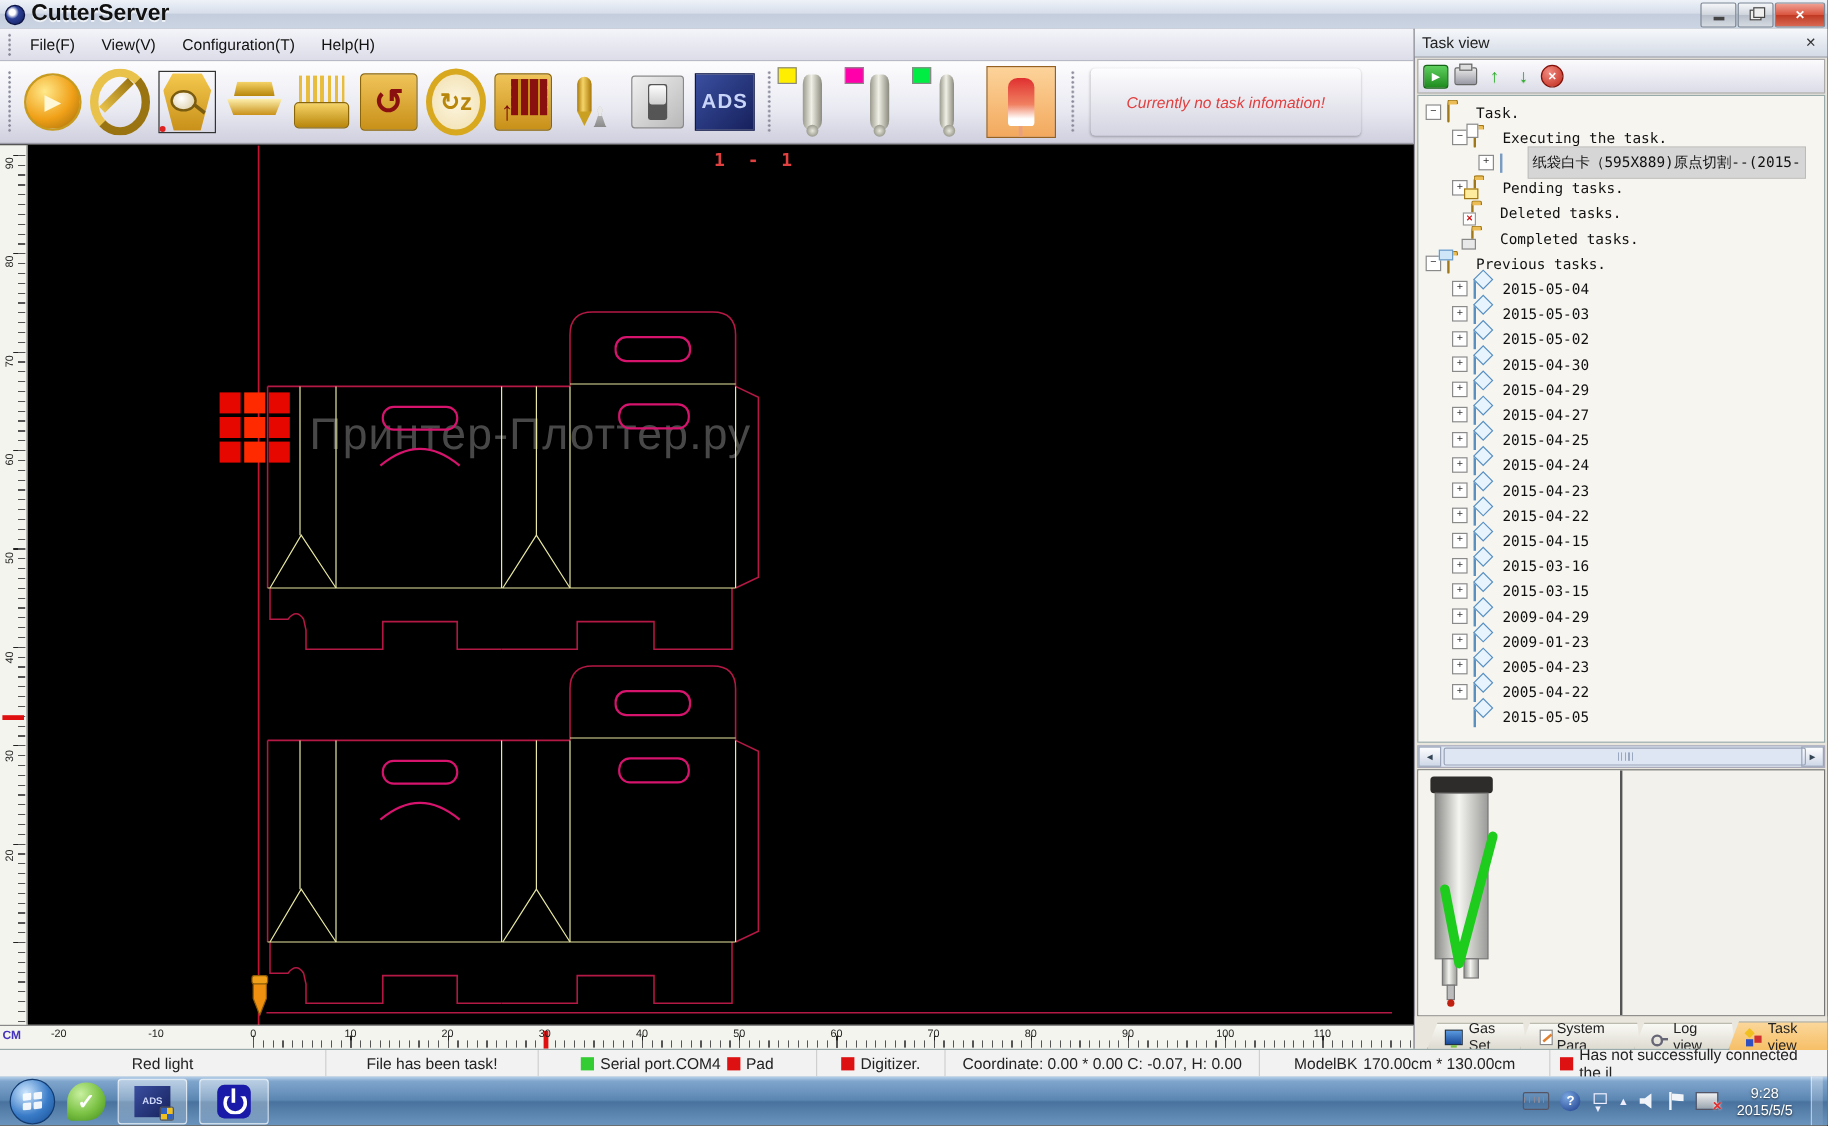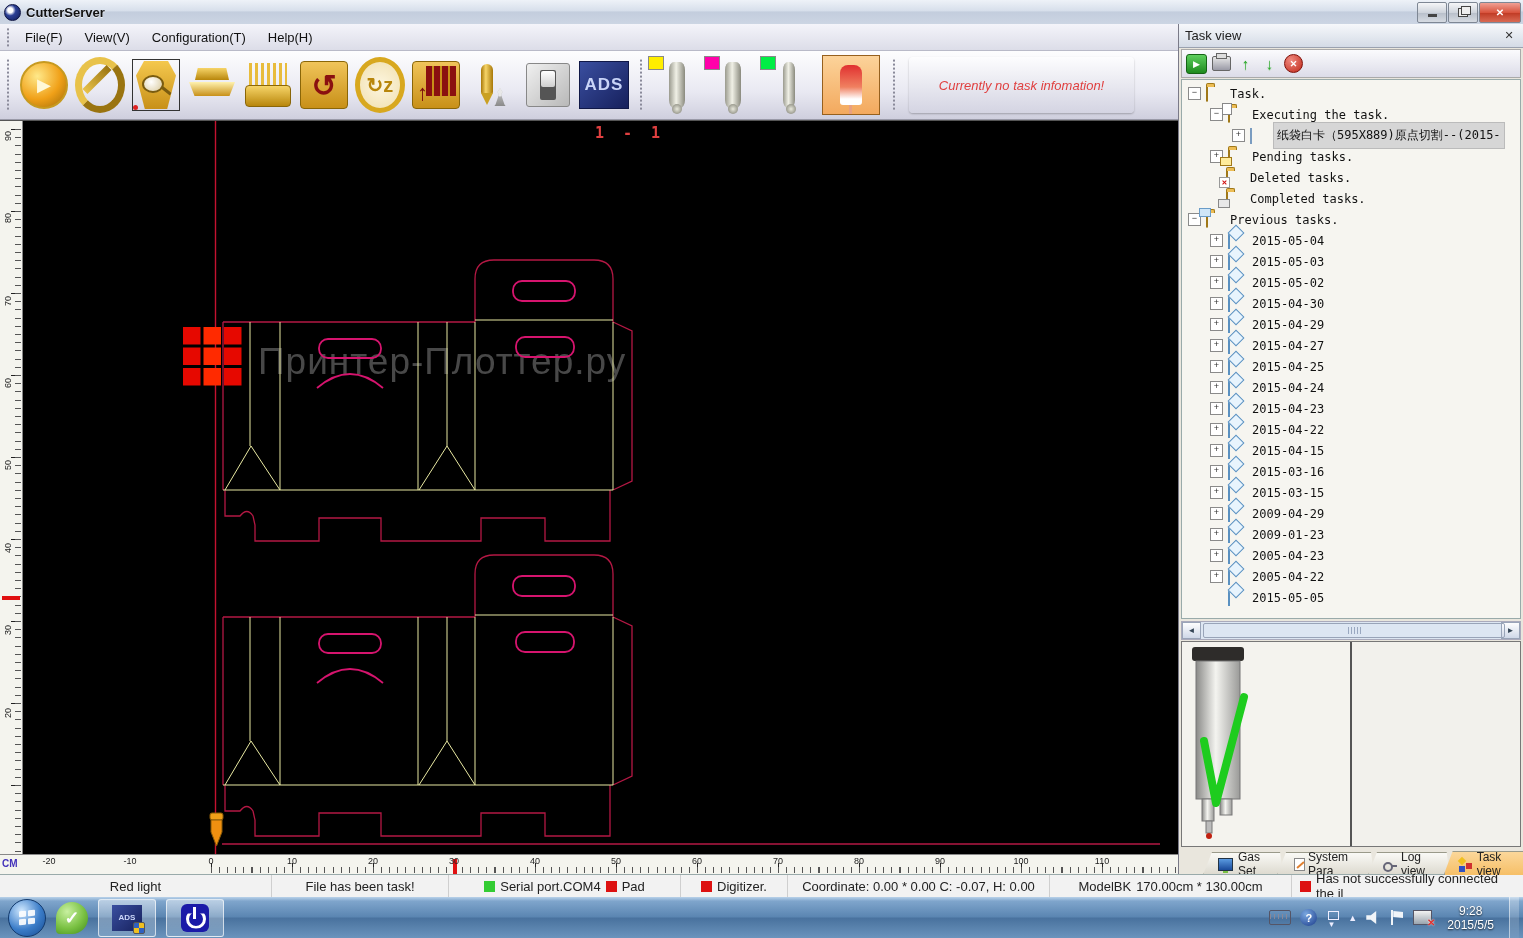--- a/index.html
+++ b/index.html
@@ -6,21 +6,21 @@
   #app{position:relative;width:1523px;height:938px;overflow:hidden;
        font-family:"Liberation Sans",sans-serif;font-size:13px;color:#111;
        background:#d8d4cc;user-select:none;}
   
   .titlebar{position:absolute;top:0;left:0;right:0;height:24px;
     background:linear-gradient(180deg,#eef2f8 0%,#d7dfeb 45%,#c3cddd 50%,#ccd5e3 100%);
     border-bottom:1px solid #8a93a4;display:flex;align-items:center;padding-left:4px;}
   .app-icon{width:15px;height:15px;border-radius:50%;margin-right:5px;
     background:radial-gradient(circle at 35% 35%,#fff 0 18%,#2b3f95 40%,#101a56 100%);
     border:1px solid #0c1342;}
-  .title-text{font-weight:bold;font-size:13px;text-shadow:0 1px 0 rgba(255,255,255,.7);}
+  .title-text{font-weight:bold;font-size:19px;text-shadow:0 1px 0 rgba(255,255,255,.7);}
   .winbtns{position:absolute;right:2px;top:2px;display:flex;gap:1px;}
   .winbtn{width:28px;height:19px;border:1px solid #7e8794;border-radius:2px;
     background:linear-gradient(180deg,#f5f6f8,#cfd4dc 50%,#b8bfca 52%,#d6dbe2);
     display:flex;align-items:center;justify-content:center;font-size:10px;color:#333;}
   .winbtn.close{background:linear-gradient(180deg,#f0a094,#d9543e 50%,#c03a24 52%,#d96a54);
     color:#fff;font-weight:bold;width:40px;}
   .restore-glyph{width:8px;height:7px;border:1px solid #444;position:relative;background:#eee;}
   .restore-glyph::before{content:'';position:absolute;left:2px;top:-3px;width:8px;height:7px;border:1px solid #444;background:#eee;}
   .min-glyph{width:9px;height:3px;background:#444;margin-top:6px;}
   
@@ -174,21 +174,21 @@
   .sc-track{flex:1;position:relative;}
   .sc-thumb{position:absolute;left:2px;top:1px;bottom:1px;width:300px;border:1px solid #99a4b8;border-radius:2px;
     background:linear-gradient(180deg,#fdfdfe,#cfd8e8);
     background-image:repeating-linear-gradient(90deg,transparent 0 2px,#9aa8c0 2px 3px);
     background-size:16px 7px;background-repeat:no-repeat;background-position:center;}
   
   .preview-row{height:204px;margin:0 2px;display:flex;border:1px solid #777;background:#f2f1ec;}
   .tool-panel{width:168px;border-right:2px solid #555;position:relative;background:#f4f3ee;}
   .prev-panel{flex:1;position:relative;background:#fff;}
   
-  .tabs{height:28px;display:flex;align-items:flex-end;padding-left:24px;background:#e9e6dd;gap:0;}
+  .tabs{height:28px;display:flex;align-items:flex-end;padding-left:10px;background:#e9e6dd;gap:0;}
   .tab{height:22px;display:flex;align-items:center;gap:5px;padding:0 14px;font-size:12px;color:#222;
     background:linear-gradient(180deg,#fafaf6,#dcd9ce);border:1px solid #9a9a8a;border-bottom:none;
     clip-path:polygon(9px 0,calc(100% - 3px) 0,100% 100%,0 100%);margin-right:-6px;}
   .tab.active{background:linear-gradient(180deg,#fbd79a,var(--active-tab,#f6bf67));z-index:2;height:23px;}
   .ti{width:13px;height:11px;position:relative;flex:none;}
   .ti-gas{background:linear-gradient(180deg,#5a9ae0,#1a4a9a);border:1px solid #234;}
   .ti-gas::after{content:'';position:absolute;left:4px;bottom:-3px;width:5px;height:2px;background:#7ac143;}
   .ti-sys{background:#fff;border:1px solid #888;width:9px;height:11px;left:2px;}
   .ti-sys::after{content:'';position:absolute;left:1px;top:5px;width:9px;height:2px;background:#e08030;transform:rotate(-40deg);}
   .ti-log{border:none;}

